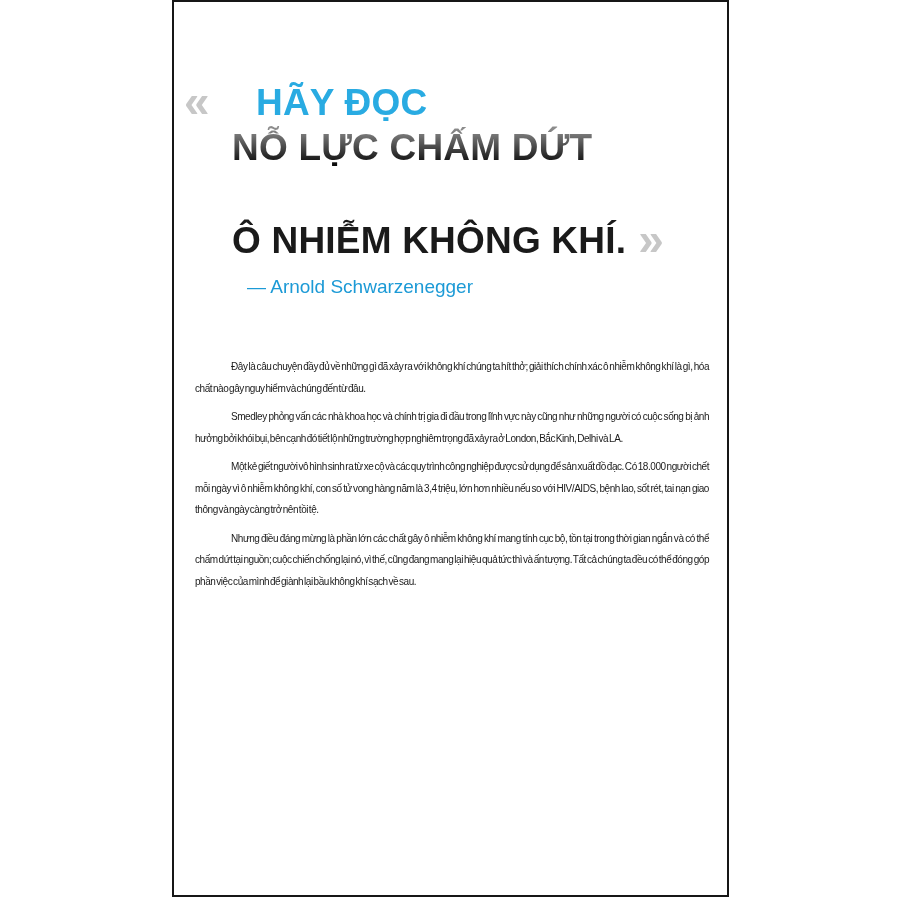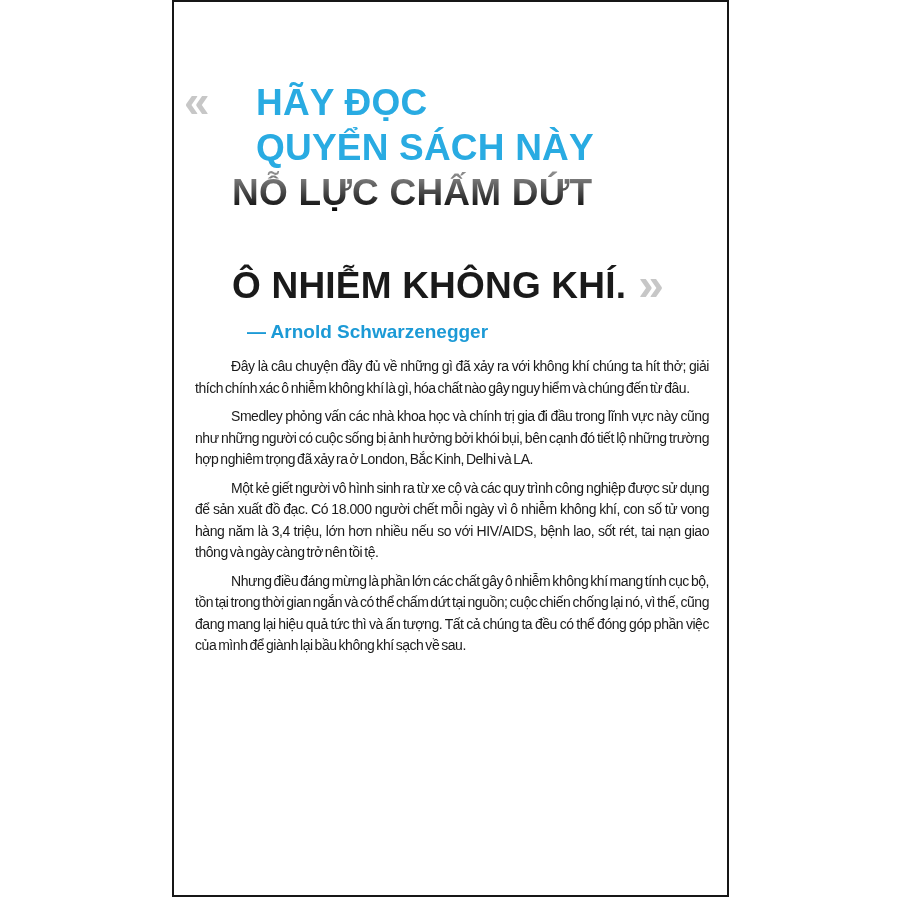--- a/index.html
+++ b/index.html
@@ -69,53 +69,52 @@
     display: inline-block;
     line-height: 0;
     margin-left: 12px;
     position: relative;
     top: 2px;
   }
   .attribution {
     margin-top: 13px;
     margin-left: 15px;
     font-size: 19px;
-    font-weight: bold;
+    font-weight: normal;
     color: var(--attribution-blue, #1C9AD6);
     white-space: nowrap;
   }
   
   .body-text {
     position: absolute;
     left: 21px;
     top: 354px;
     width: 514px;
     color: var(--text-black, #1A1A1A);
   }
   .body-text p {
     margin: 0 0 7px 0;
-    font-size: 14px;
+    font-size: 10px;
     line-height: 21.5px;
     letter-spacing: -0.45px;
     word-spacing: -1.5px;
     text-align: justify;
     text-indent: 36px;
   }
 </style>
 </head>
 <body>
 
 <div id="canvas">
   <div class="page">
 
     <div class="quote-block">
       <span class="qmark qmark-open">«</span>
 
       <div class="q-line line-blue">HÃY ĐỌC</div>
-      <div class="q-line line-blue">QUYỂN SÁCH NÀY</div>
       <div class="q-line line-dark">NỖ LỰC CHẤM DỨT</div>
       <div class="q-line line-black">
         <span>Ô NHIỄM KHÔNG KHÍ.</span><span class="qmark qmark-close">»</span>
       </div>
 
       <div class="attribution">— Arnold Schwarzenegger</div>
     </div>
 
     <div class="body-text">
       <p>Đây là câu chuyện đầy đủ về những gì đã xảy ra với không khí chúng ta hít thở; giải thích chính xác ô nhiễm không khí là gì, hóa chất nào gây nguy hiểm và chúng đến từ đâu.</p>

